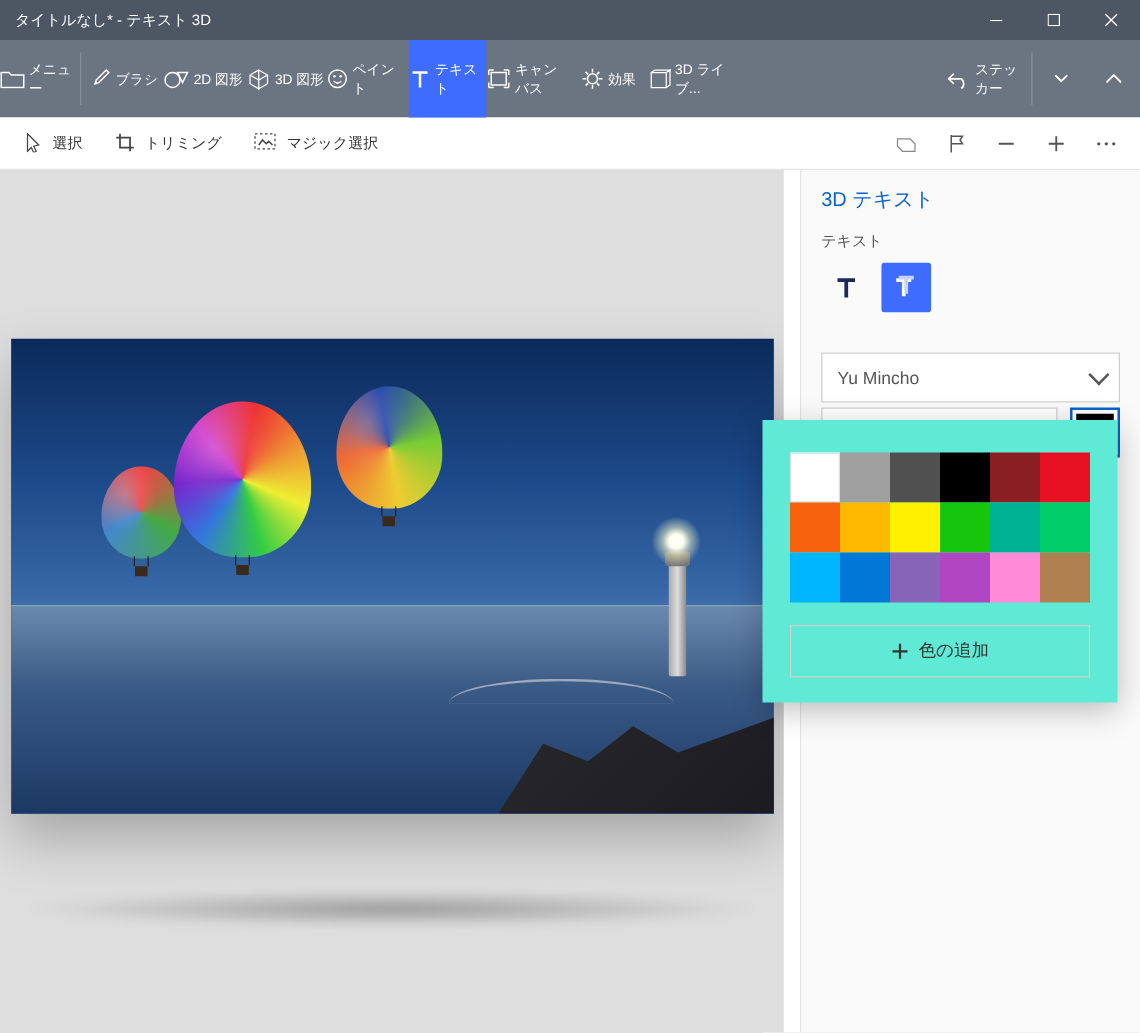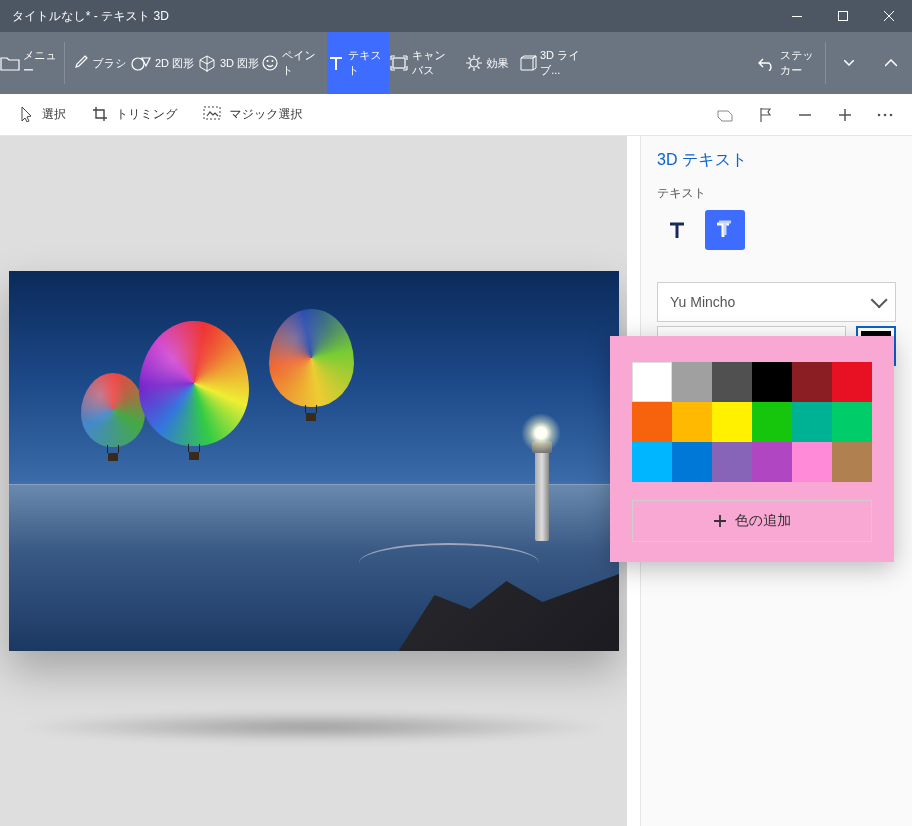--- a/index.html
+++ b/index.html
@@ -53,21 +53,21 @@
 .text-tools { display: flex; gap: 8px; margin-bottom: 32px; }
 .tt-btn { width: 40px; height: 40px; display: flex; align-items: center; justify-content: center; border-radius: 3px; border: 1px solid transparent; cursor: pointer; }
 .tt-2d { color: #1a2a5a; }
 .tt-3d { background: #3d6cff; color: #fff; }
 .select-row { display: flex; gap: 10px; margin-bottom: 4px; }
 .sel { flex: 1; height: 40px; border: 1px solid #cfcfcf; background: #fff; display: flex; align-items: center; padding: 0 12px; font-size: 14px; color: #555; justify-content: space-between; cursor: pointer; }
 .color-btn { width: 40px; height: 40px; border: 2px solid #0a63c9; padding: 3px; display: flex; cursor: pointer; background: #fff; position: relative; }
 .color-btn .sw { flex:1; background: #000; }
 .cursor { position: absolute; right: -2px; bottom: -2px; }
 
-.palette-pop { position: absolute; top: 200px; right: 18px; width: 284px; background: #f9a8d4; box-shadow: 0 6px 24px rgba(0,0,0,.25); padding: 26px 22px 20px; z-index: 10; }
+.palette-pop { position: absolute; top: 200px; right: 18px; width: 284px; background: #5eead4; box-shadow: 0 6px 24px rgba(0,0,0,.25); padding: 26px 22px 20px; z-index: 10; }
 .swatches { display: grid; grid-template-columns: repeat(6, 1fr); gap: 0; margin-bottom: 18px; }
 .swatch { aspect-ratio: 1; cursor: pointer; }
 .add-color { height: 42px; border: 1px solid #cfcfcf; display: flex; align-items: center; justify-content: center; gap: 8px; font-size: 14px; color: #333; cursor: pointer; }
 .chev { width: 12px; height: 12px; border-right: 2px solid currentColor; border-bottom: 2px solid currentColor; transform: rotate(45deg) translateY(-3px); display: inline-block; }
 </style>
 </head>
 <body>
 
 <div class="titlebar">
   <div class="titlebar-title">タイトルなし* - テキスト 3D</div>

